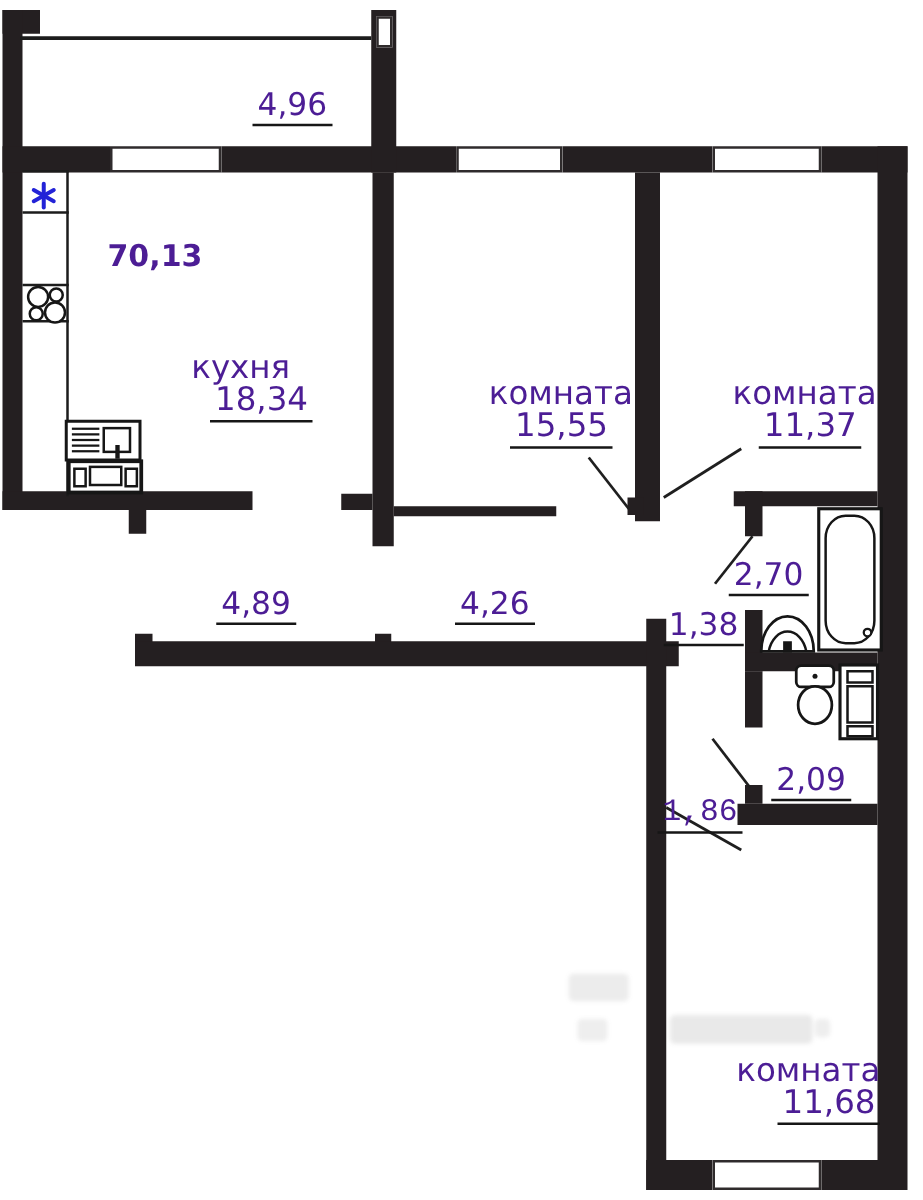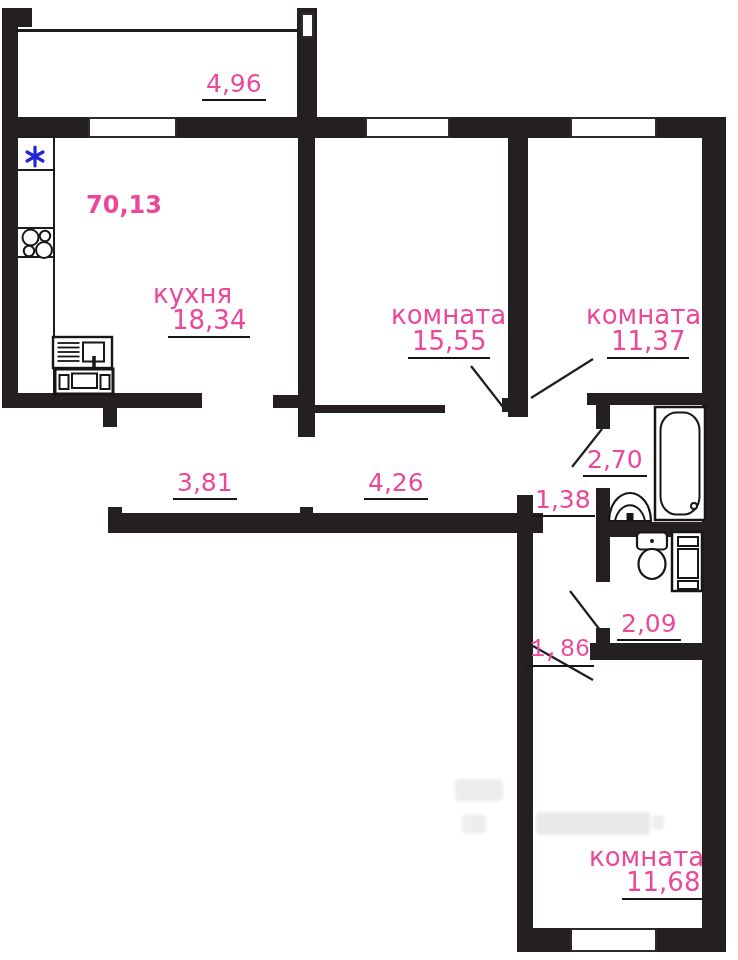--- a/index.html
+++ b/index.html
@@ -3,21 +3,21 @@
 <meta charset="utf-8">
 <style>
   html,body{margin:0;padding:0;background:#ffffff;}
   #plan{
     position:relative;width:738px;height:960px;background:#ffffff;overflow:hidden;
     font-family:"DejaVu Sans","Liberation Sans",sans-serif;color:#161616;
   }
   .wall{position:absolute;background:#241f21;}
   .window{position:absolute;background:#ffffff;border:2px solid #2f2b2c;box-sizing:border-box;}
   .tline{position:absolute;background:#1c1c1c;}
-  .plan-label{position:absolute;white-space:nowrap;color:#ec4899;line-height:1.12;}
+  .plan-label{position:absolute;white-space:nowrap;color:#4c1d95;line-height:1.12;}
   .dim{border-bottom:2px solid #161616;padding:0 4px 1px 4px;display:inline-block;}
   .f26{font-size:26px;}
   .f25{font-size:25px;}
   .title{font-size:37px;letter-spacing:1px;}
   .area-total{font-size:24px;font-weight:bold;}
   svg{position:absolute;left:0;top:0;}
   .wm{position:absolute;border-radius:4px;filter:blur(1.5px);}
 </style>
 </head>
 <body>
@@ -162,21 +162,21 @@
   </div>
 
   <div class="plan-label f25" style="left:583px;top:446px;">
     <span class="dim">2,70</span>
   </div>
   <div class="plan-label f25" style="left:531px;top:486px;">
     <span class="dim">1,38</span>
   </div>
 
   <div class="plan-label f25" style="left:173px;top:469px;">
-    <span class="dim">3,81</span>
+    <span class="dim">4,89</span>
   </div>
   <div class="plan-label f25" style="left:364px;top:469px;">
     <span class="dim">4,26</span>
   </div>
 
   <div class="plan-label f25" style="left:526px;top:636px;font-family:Liberation Mono, monospace;">
     <span class="dim">1,86</span>
   </div>
   <div class="plan-label f25" style="left:617px;top:610px;">
     <span class="dim">2,09</span>

